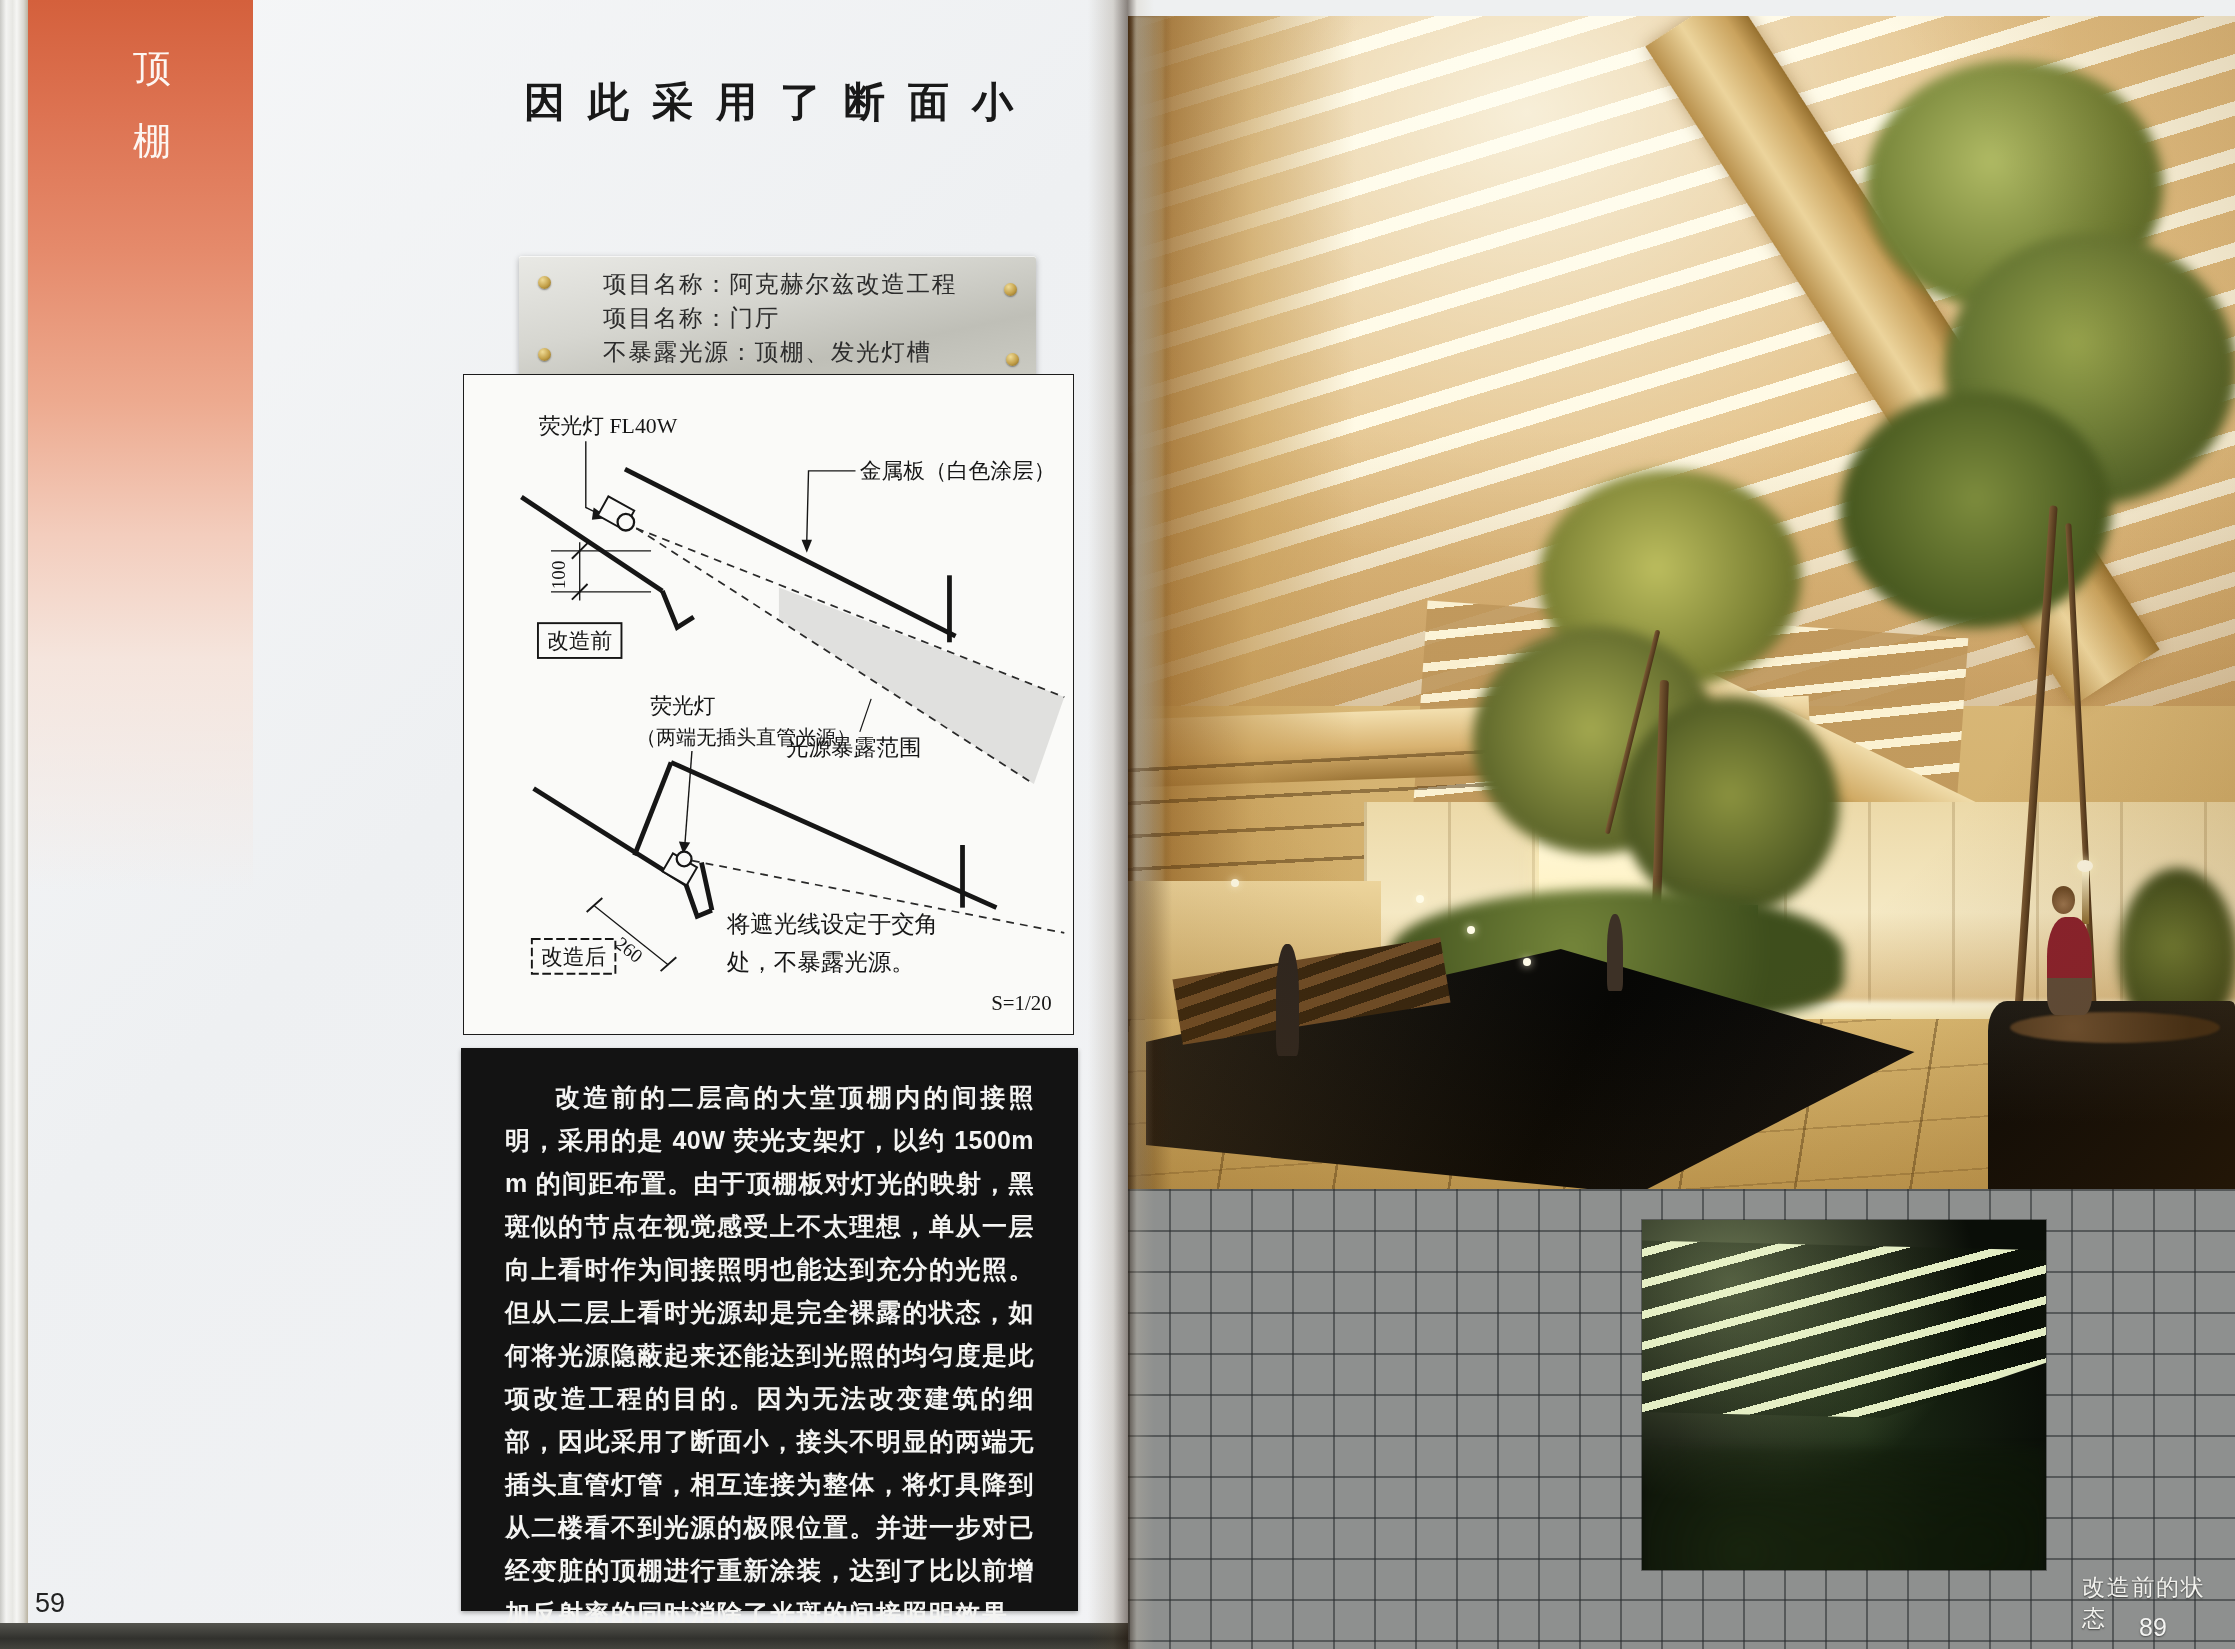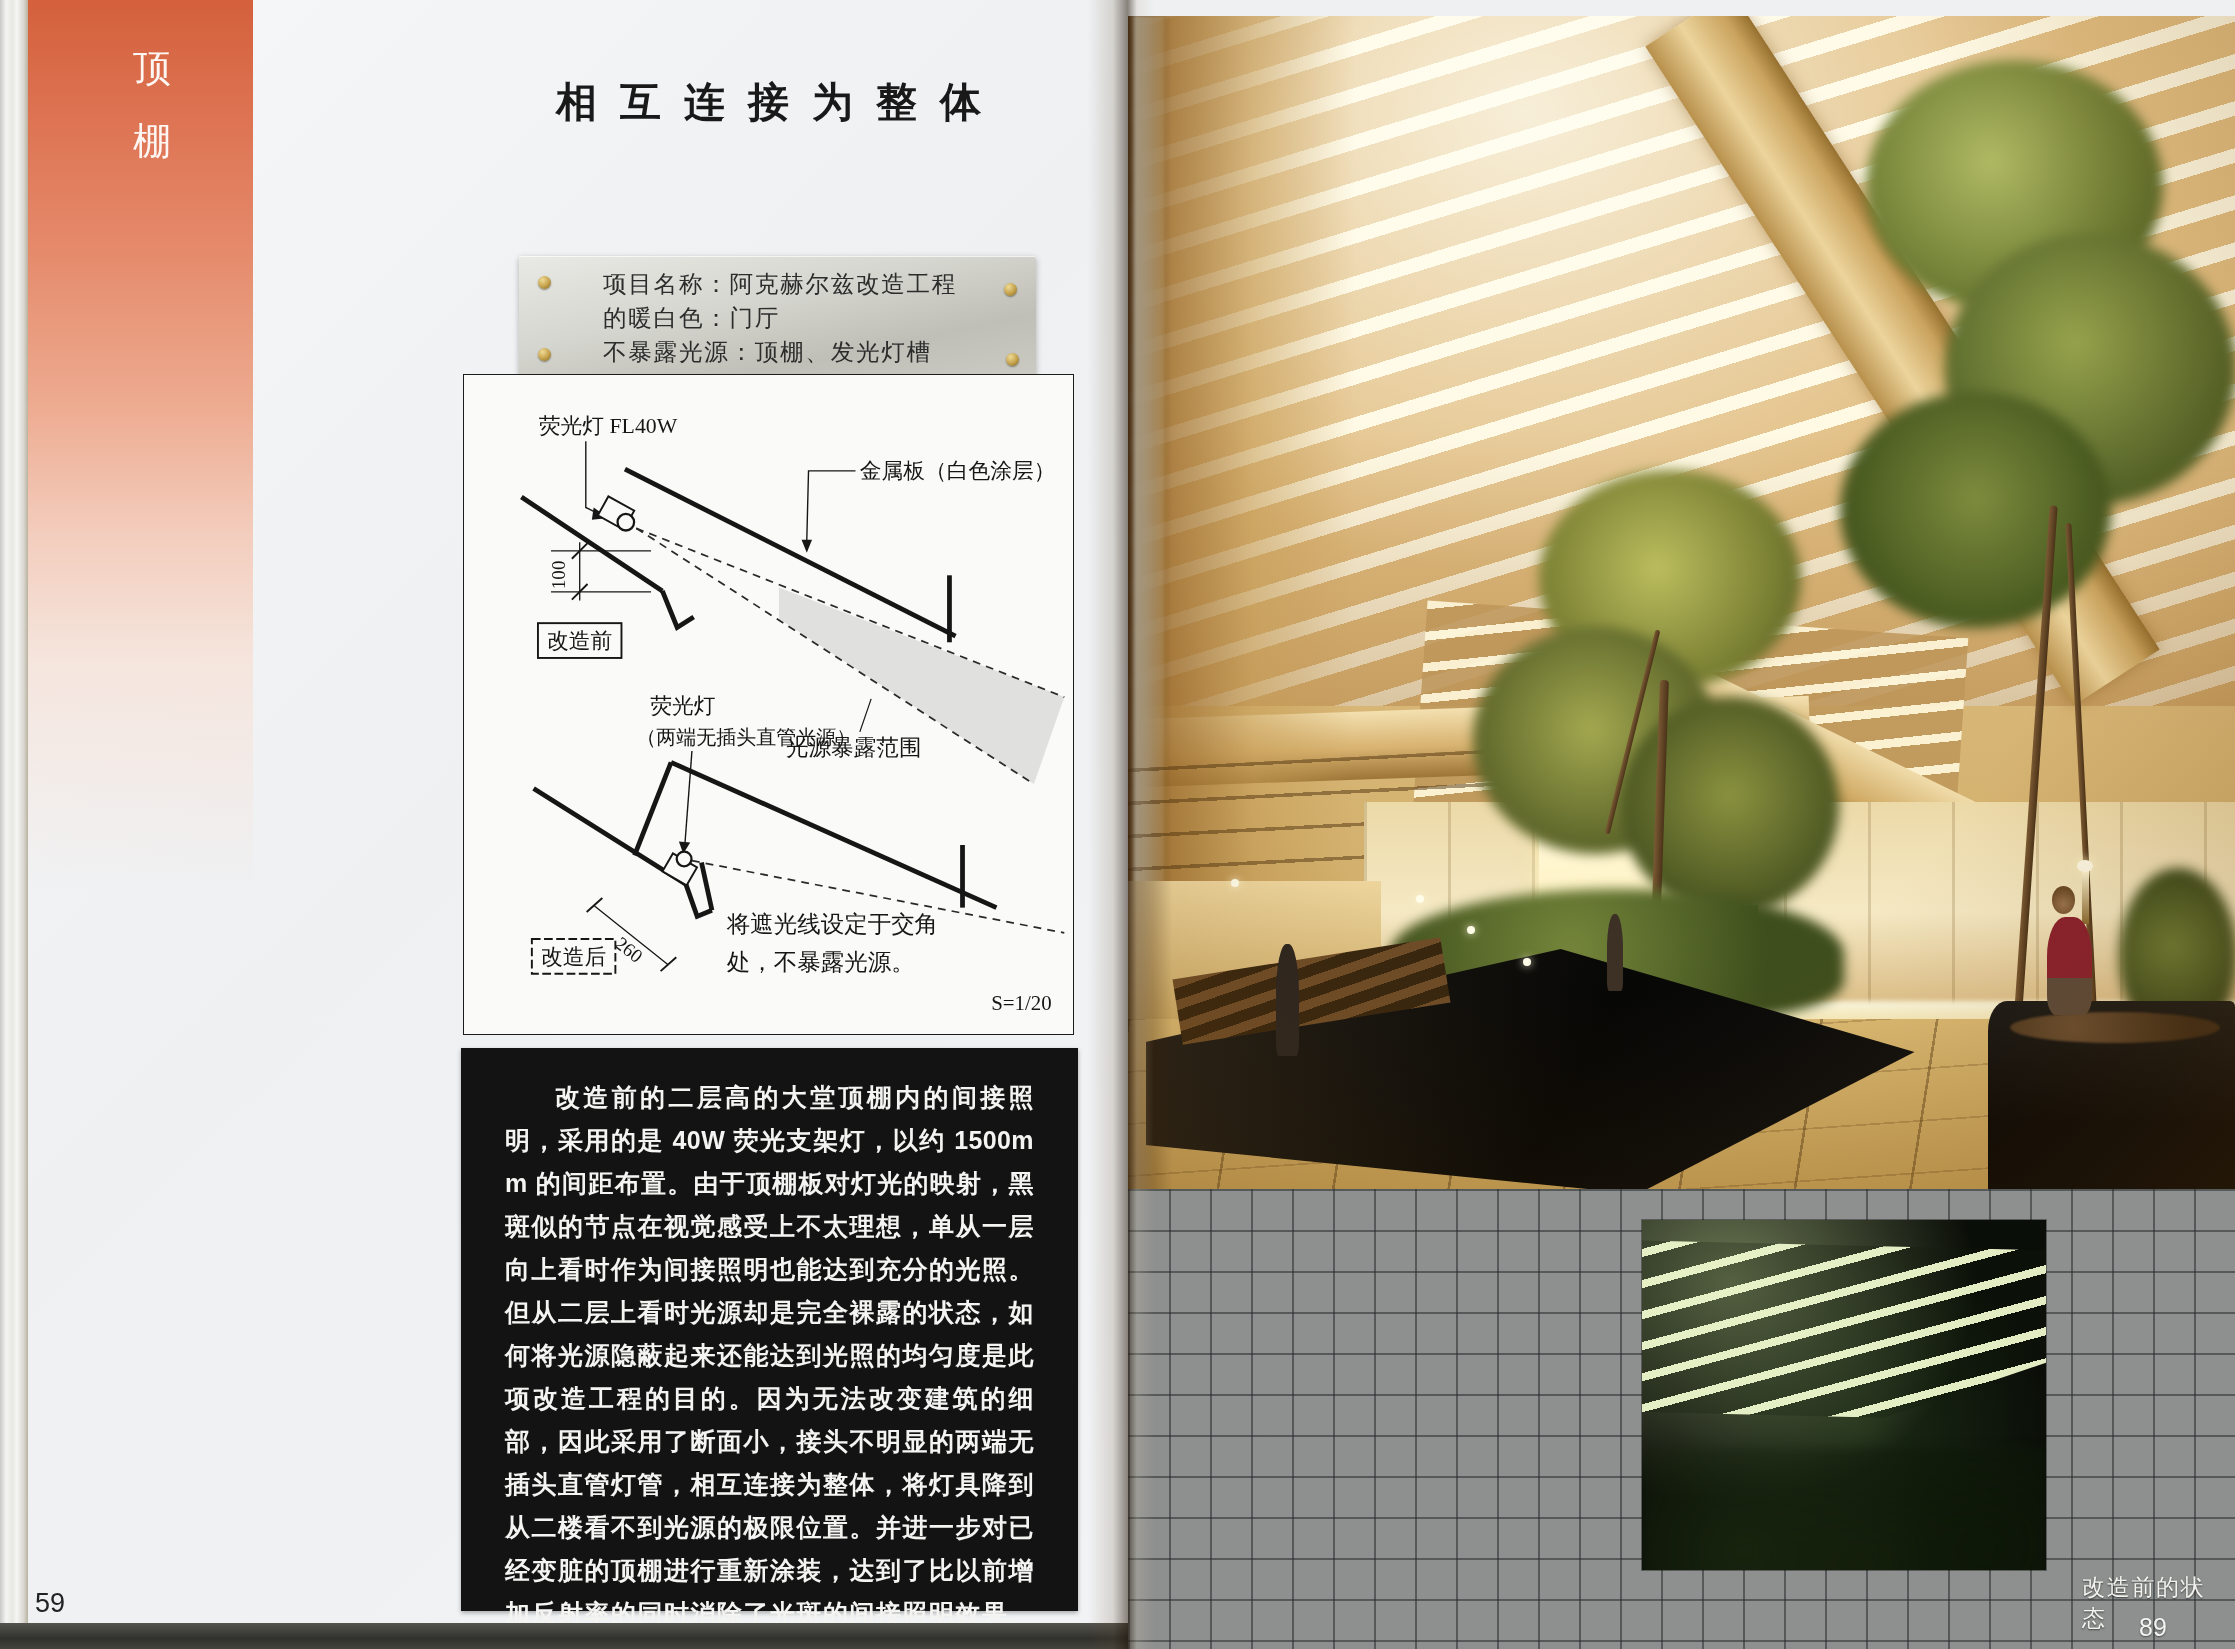--- a/index.html
+++ b/index.html
@@ -140,30 +140,30 @@
 
   <div class="abs left-page">
     <div class="abs book-edge-left"></div>
     <div class="abs sidebar-band">
       <div class="abs sidebar-chars">
         <span>顶</span>
         <span>棚</span>
       </div>
     </div>
 
-    <div class="abs headline">相互连接为整体</div>
+    <div class="abs headline">因此采用了断面小</div>
 
     <div class="abs plate">
       <span class="screw tl"></span>
       <span class="screw tr"></span>
       <span class="screw bl"></span>
       <span class="screw br"></span>
       <div class="plate-text">
         <div>项目名称：阿克赫尔兹改造工程</div>
-        <div>的暖白色：门厅</div>
+        <div>项目名称：门厅</div>
         <div>不暴露光源：顶棚、发光灯槽</div>
       </div>
     </div>
 
     <div class="abs diagram-box">
       <svg viewBox="0 0 700 757">
 
         <text x="86" y="66" font-size="25">荧光灯 FL40W</text>
         <path d="M140,76 L140,152 L156,160" fill="none" stroke="#161616" stroke-width="1.6"></path>
         <polygon points="166,164 149,152 147,166" fill="#161616"></polygon>

